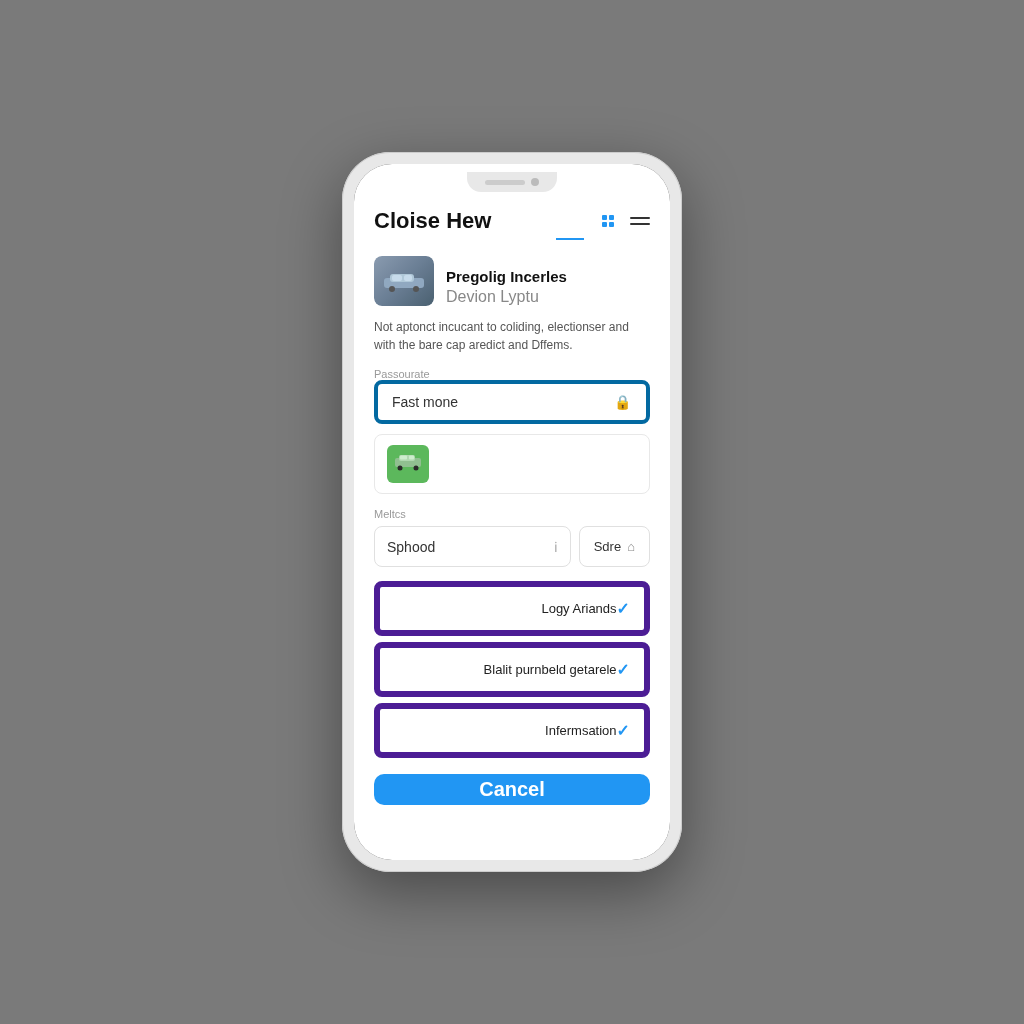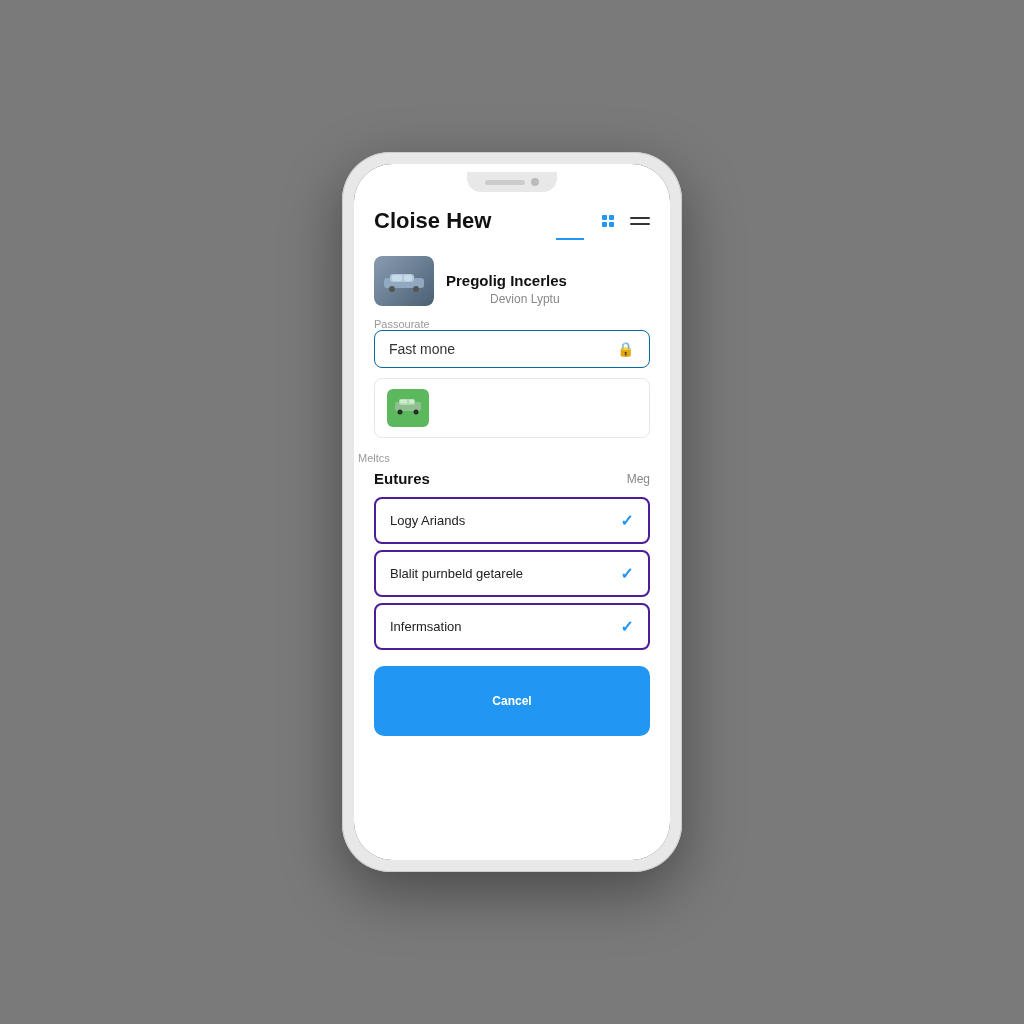--- a/index.html
+++ b/index.html
@@ -182,24 +182,23 @@
     }
 
     .listing-title {
       font-size: 15px;
       font-weight: 700;
       color: #111;
       line-height: 1.2;
     }
 
     .listing-subtitle {
-      font-size: 12px;
+      font-size: 16px;
       color: #888;
       margin-top: 2px;
-      margin-left: 44px;
     }
 
     
     .description {
       padding: 0 20px 14px;
       font-size: 12px;
       color: #555;
       line-height: 1.5;
     }
 
@@ -208,21 +207,21 @@
       padding: 0 20px;
     }
 
     .field-label {
       font-size: 11px;
       color: #999;
     }
 
     .input-field {
       width: 100%;
-      border: 1px solid #0369a1;
+      border: 4px solid #0369a1;
       border-radius: 8px;
       padding: 10px 14px;
       font-size: 14px;
       color: #333;
       display: flex;
       align-items: center;
       justify-content: space-between;
       background: #fff;
       margin-bottom: 10px;
     }
@@ -275,21 +274,21 @@
     }
 
     .feature-subtitle {
       font-size: 11px;
       color: #888;
       margin-top: 2px;
     }
 
     
     .metrics-section {
-      padding: 0 4px;
+      padding: 0 20px;
     }
 
     .metrics-label {
       font-size: 11px;
       color: #999;
       margin-bottom: 6px;
     }
 
     .metrics-row {
       display: flex;
@@ -339,26 +338,26 @@
       font-weight: 700;
       color: #111;
     }
 
     .eutures-meg {
       font-size: 12px;
       color: #888;
     }
 
     .check-item {
-      border: 2px solid #4c1d95;
+      border: 6px solid #4c1d95;
       border-radius: 8px;
       padding: 12px 14px;
       display: flex;
       align-items: center;
-      justify-content: space-between;
+      justify-content: flex-end;
       margin-bottom: 6px;
     }
 
     .check-item-text {
       font-size: 13px;
       color: #222;
     }
 
     .check-mark {
       color: #2196F3;
@@ -370,22 +369,22 @@
     .cancel-btn-wrap {
       padding: 10px 20px 8px;
     }
 
     .cancel-btn {
       width: 100%;
       background: #2196F3;
       color: #fff;
       border: none;
       border-radius: 10px;
-      padding: 28px;
-      font-size: 12px;
+      padding: 4px;
+      font-size: 20px;
       font-weight: 600;
       cursor: pointer;
       text-align: center;
     }
   </style>
 </head>
 <body>
 
 <div class="phone-outer">
   <div class="phone-inner">
@@ -432,20 +431,21 @@
               <rect x="22" y="5" width="8" height="6" rx="2" fill="#cde0f0" opacity="0.8"></rect>
             </svg>
           </div>
         </div>
         <div class="listing-info">
           <div class="listing-title">Pregolig Incerles</div>
           <div class="listing-subtitle">Devion Lyptu</div>
         </div>
       </div>
 
+      <div class="description">Not aptonct incucant to coliding, electionser and with the bare cap aredict and Dffems.</div>
 
       <div class="form-section">
         <div class="field-label">Passourate</div>
         <div class="input-field">
           <span class="input-text">Fast mone</span>
           <span class="lock-icon">🔒</span>
         </div>
 
         <div class="feature-card">
           <div class="feature-icon-wrap">
@@ -458,27 +458,33 @@
                 <rect x="6" y="2.5" width="7" height="4" rx="1" fill="#d0efd0" opacity="0.9"></rect>
                 <rect x="15" y="2.5" width="5" height="4" rx="1" fill="#d0efd0" opacity="0.9"></rect>
               </svg>
             </div>
           </div>
         </div>
       </div>
 
       <div class="metrics-section">
         <div class="metrics-label">Meltcs</div>
+        <div class="metrics-row">
+          <div class="metrics-input">
+            <span>Sphood</span>
+            <span style="color:#aaa; font-size:14px;">ℹ</span>
+          </div>
+          <div class="metrics-btn">
+            <span>Sdre</span>
+            <span style="color:#888;">⌂</span>
+          </div>
+        </div>
       </div>
 
       <div class="eutures-section">
-        <div class="eutures-header">
-          <span class="eutures-title">Eutures</span>
-          <span class="eutures-meg">Meg</span>
-        </div>
 
         <div class="check-item">
           <span class="check-item-text">Logy Ariands</span>
           <span class="check-mark">✓</span>
         </div>
 
         <div class="check-item">
           <span class="check-item-text">Blalit purnbeld getarele</span>
           <span class="check-mark">✓</span>
         </div>

